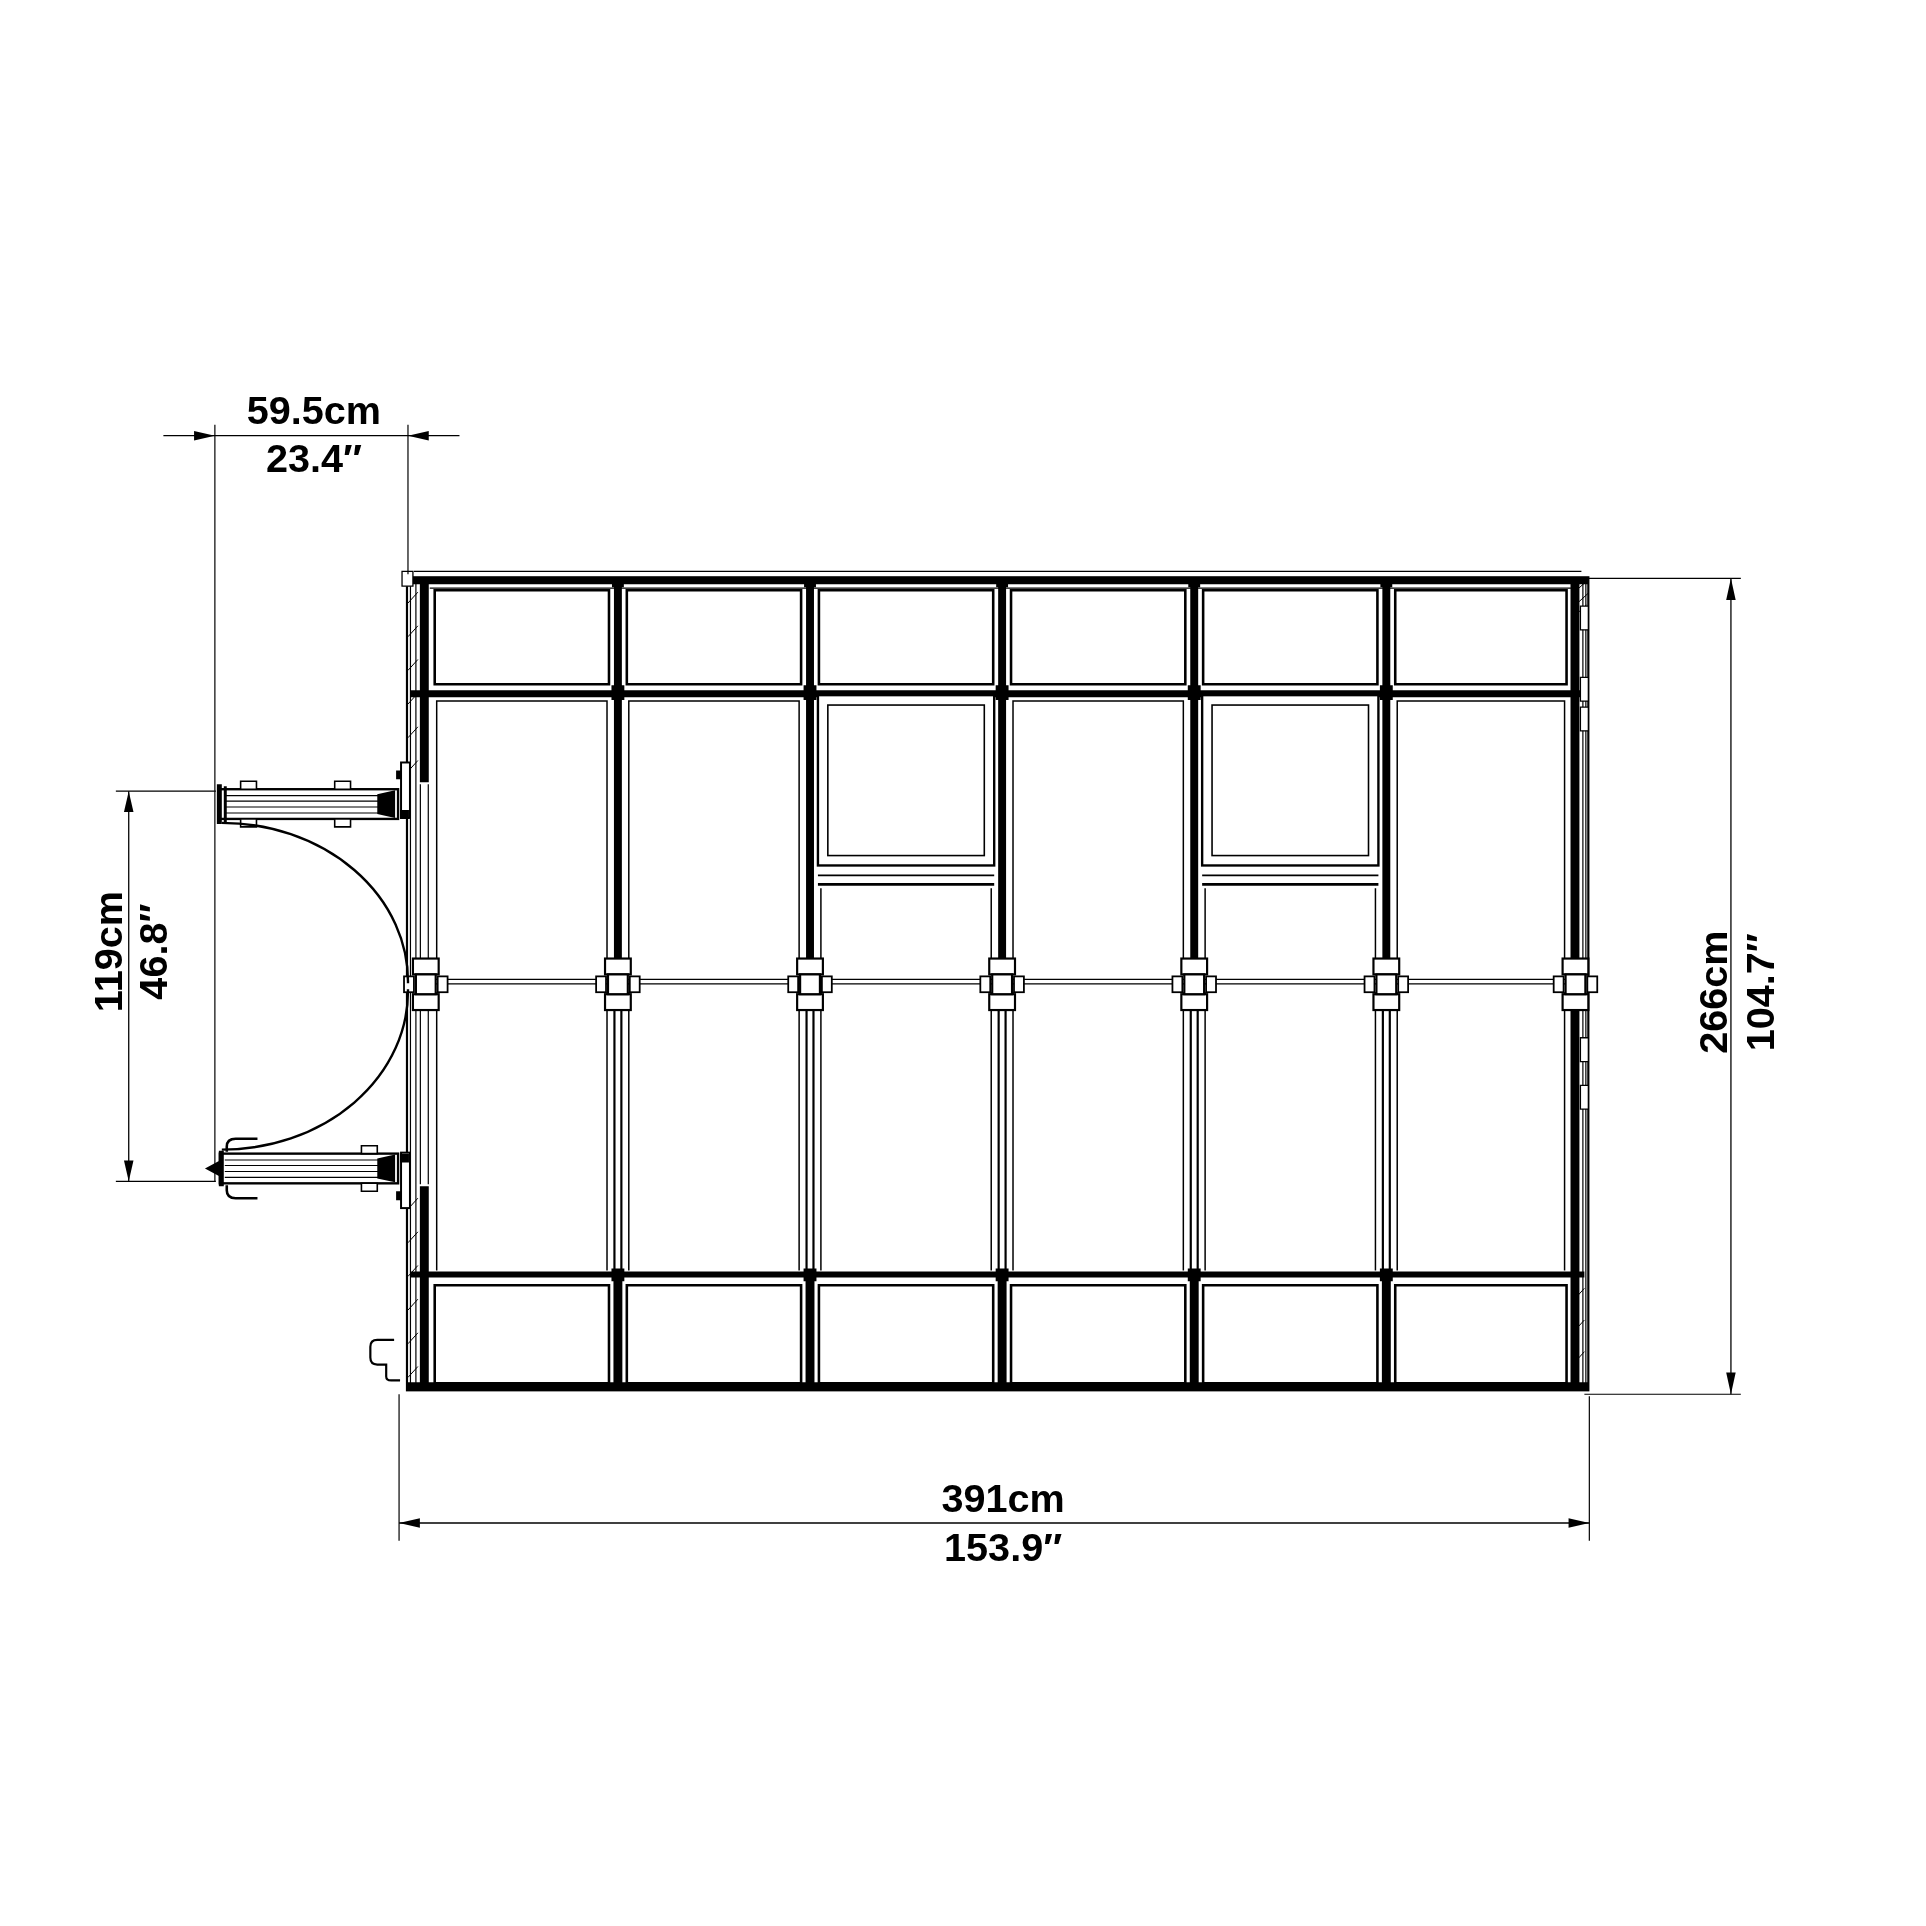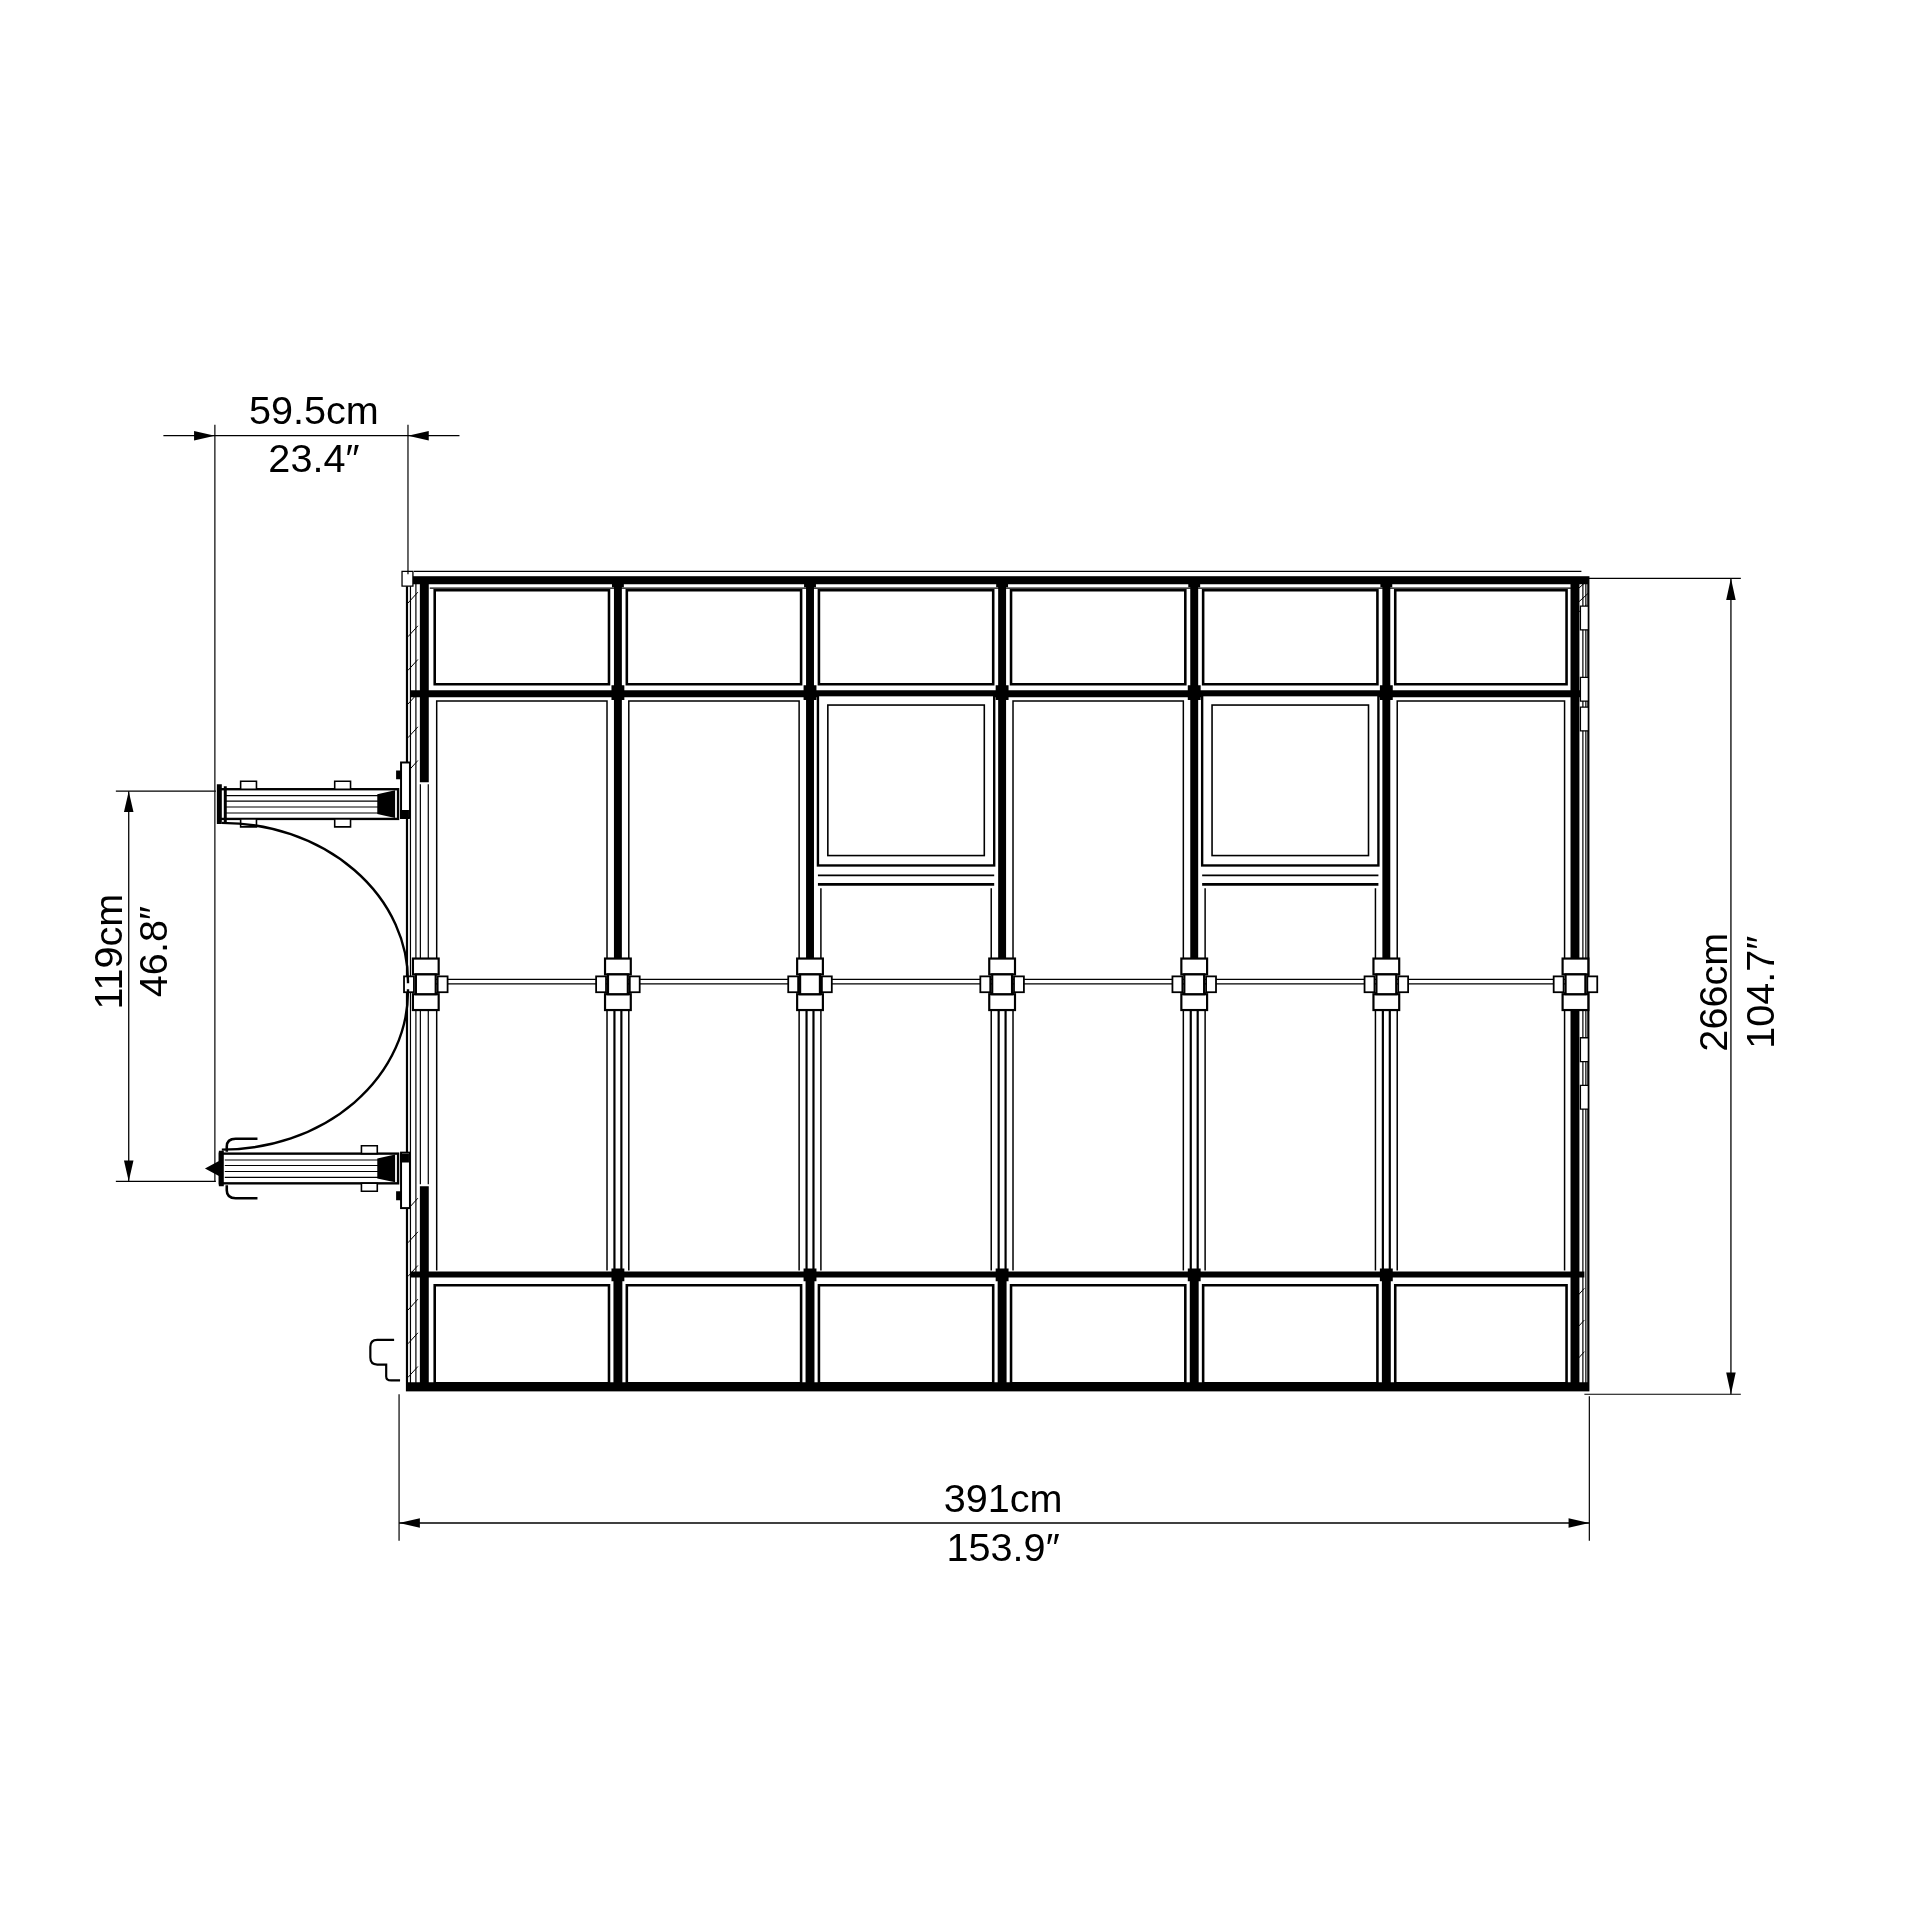--- a/index.html
+++ b/index.html
@@ -1,16 +1,16 @@
 <!DOCTYPE html>
 <html><head>
 <meta charset="utf-8">
 <style>
   html,body{margin:0;padding:0;background:#ffffff;}
-  .canvas{width:1833px;height:1927px;background:#ffffff;position:relative;}
+  .canvas{width:1833px;height:1927px;background:#ffffff;position:relative;font-weight:bold;}
   svg{display:block;}
   text{font-family:"Liberation Sans",sans-serif;fill:#000;}
 </style>
 </head>
 <body>
 
 <div class="canvas">
 <svg width="1927" height="1927" viewBox="0 0 1946 1946" xmlns="http://www.w3.org/2000/svg">
 
   <defs>

